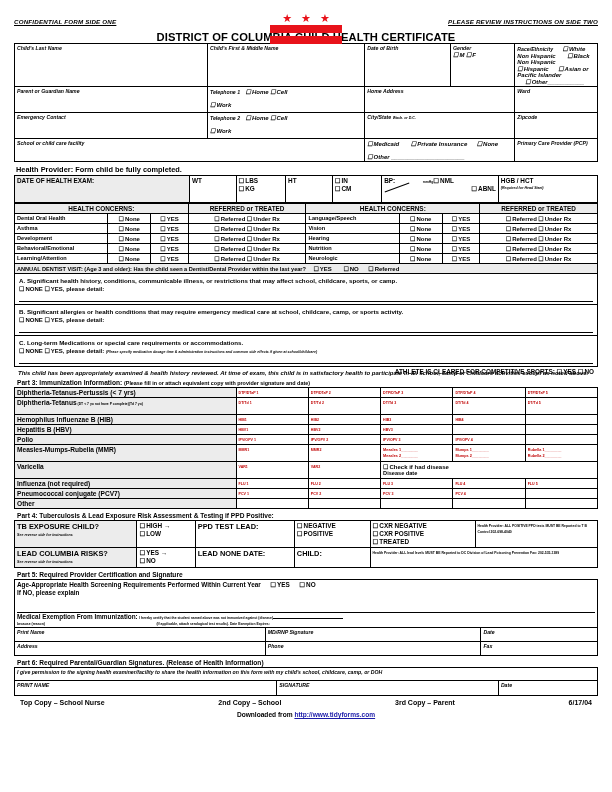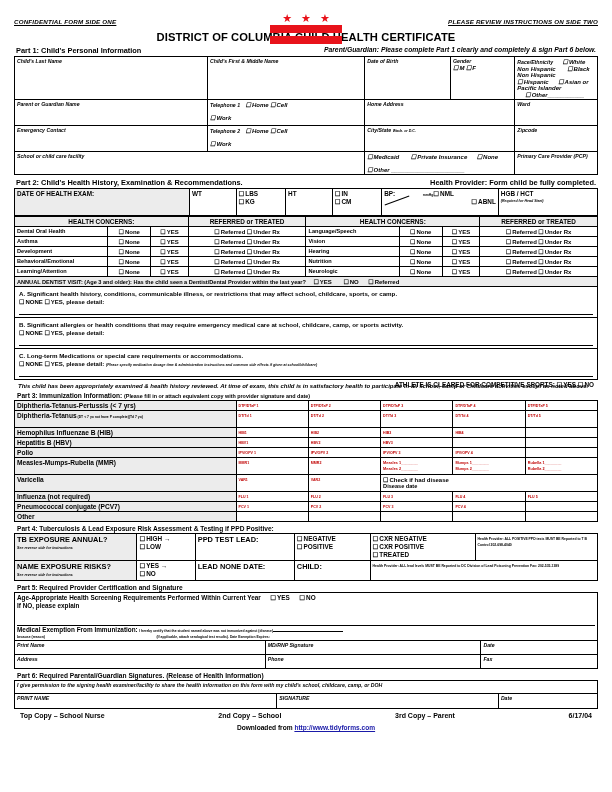--- a/index.html
+++ b/index.html
@@ -67,24 +67,20 @@
     <div class="stars">
       <span class="star">★</span>
       <span class="star">★</span>
       <span class="star">★</span>
     </div>
     <div class="bar"></div>
     <div class="bar"></div>
   </div>
   <div class="title">DISTRICT OF COLUMBIA CHILD HEALTH CERTIFICATE</div>
 
-  <div class="parthead">
-    <span>Part 1: Child's Personal Information</span>
-    <span class="ital">Parent/Guardian: Please complete Part 1 clearly and completely &amp; sign Part 6 below.</span>
-  </div>
 
   <table class="outer">
     <tbody>
         <tr>
       <td style="width:27%;height:28px"><span class="lbl">Child's Last Name</span></td>
       <td style="width:22%"><span class="lbl">Child's First &amp; Middle Name</span></td>
       <td style="width:12%"><span class="lbl">Date of Birth</span></td>
       <td style="width:9%">
         <span class="lbl">Gender</span><br>
         <span class="cb lbl">M</span>
@@ -131,21 +127,20 @@
         <span class="cb lbl" style="margin-left:10px">Private Insurance</span>
         <span class="cb lbl" style="margin-left:8px">None</span><br><br>
         <span class="cb lbl">Other ______________________</span>
       </td>
       <td><span class="lbl">Primary Care Provider (PCP)</span></td>
     </tr>
   </tbody>
     </table>
 
   <div class="parthead">
-    <span>Part 2: Child's Health History, Examination &amp; Recommendations.</span>
     <span>Health Provider: Form child be fully completed.</span>
   </div>
 
   <table class="outer">
     <tbody>
         <tr>
       <td class="shade" style="width:30%;height:27px"><span class="mid">DATE OF HEALTH EXAM:</span></td>
       <td style="width:8%"><span class="mid">WT</span></td>
       <td style="width:8.5%">
         <span class="cb mid">LBS</span><br>
@@ -363,42 +358,42 @@
           <td style="width:12.4%"><span class="red"></span></td>
         </tr>
       </tbody>
   </table>
 
   <div class="partbar">Part 4: Tuberculosis &amp; Lead Exposure Risk Assessment &amp; Testing if PPD Positive:</div>
   <table class="outer">
     <tbody>
         <tr>
       <td class="shade" style="width:21%;height:22px">
-        <span class="big">TB EXPOSURE ANNUAL?</span><br>
+        <span class="big">TB EXPOSURE CHILD?</span><br>
         <span class="tiny">See reverse side for instructions</span>
       </td>
       <td style="width:10%">
         <span class="cb mid">HIGH →</span><br>
         <span class="cb mid">LOW</span>
       </td>
       <td style="width:17%"><span class="big">PPD TEST LEAD:</span></td>
       <td style="width:13%">
         <span class="cb mid">NEGATIVE</span><br>
         <span class="cb mid">POSITIVE</span>
       </td>
       <td style="width:18%">
         <span class="cb mid">CXR NEGATIVE</span><br>
         <span class="cb mid">CXR POSITIVE</span><br>
         <span class="cb mid">TREATED</span>
       </td>
       <td><span class="tiny2">Health Provider: ALL POSITIVE PPD tests MUST BE Reported to T B Control  202-698-4040</span></td>
     </tr>
     <tr>
       <td class="shade" style="height:20px">
-        <span class="big">NAME EXPOSURE RISKS?</span><br>
+        <span class="big">LEAD COLUMBIA RISKS?</span><br>
         <span class="tiny">See reverse side for instructions</span>
       </td>
       <td>
         <span class="cb mid">YES →</span><br>
         <span class="cb mid">NO</span>
       </td>
       <td><span class="big">LEAD NONE DATE:</span></td>
       <td><span class="big">CHILD:</span></td>
       <td colspan="2"><span class="tiny2">Health Provider:  ALL lead levels MUST BE Reported to DC Division of Lead Poisoning Prevention  Fax: 202-535-1389</span></td>
     </tr>

